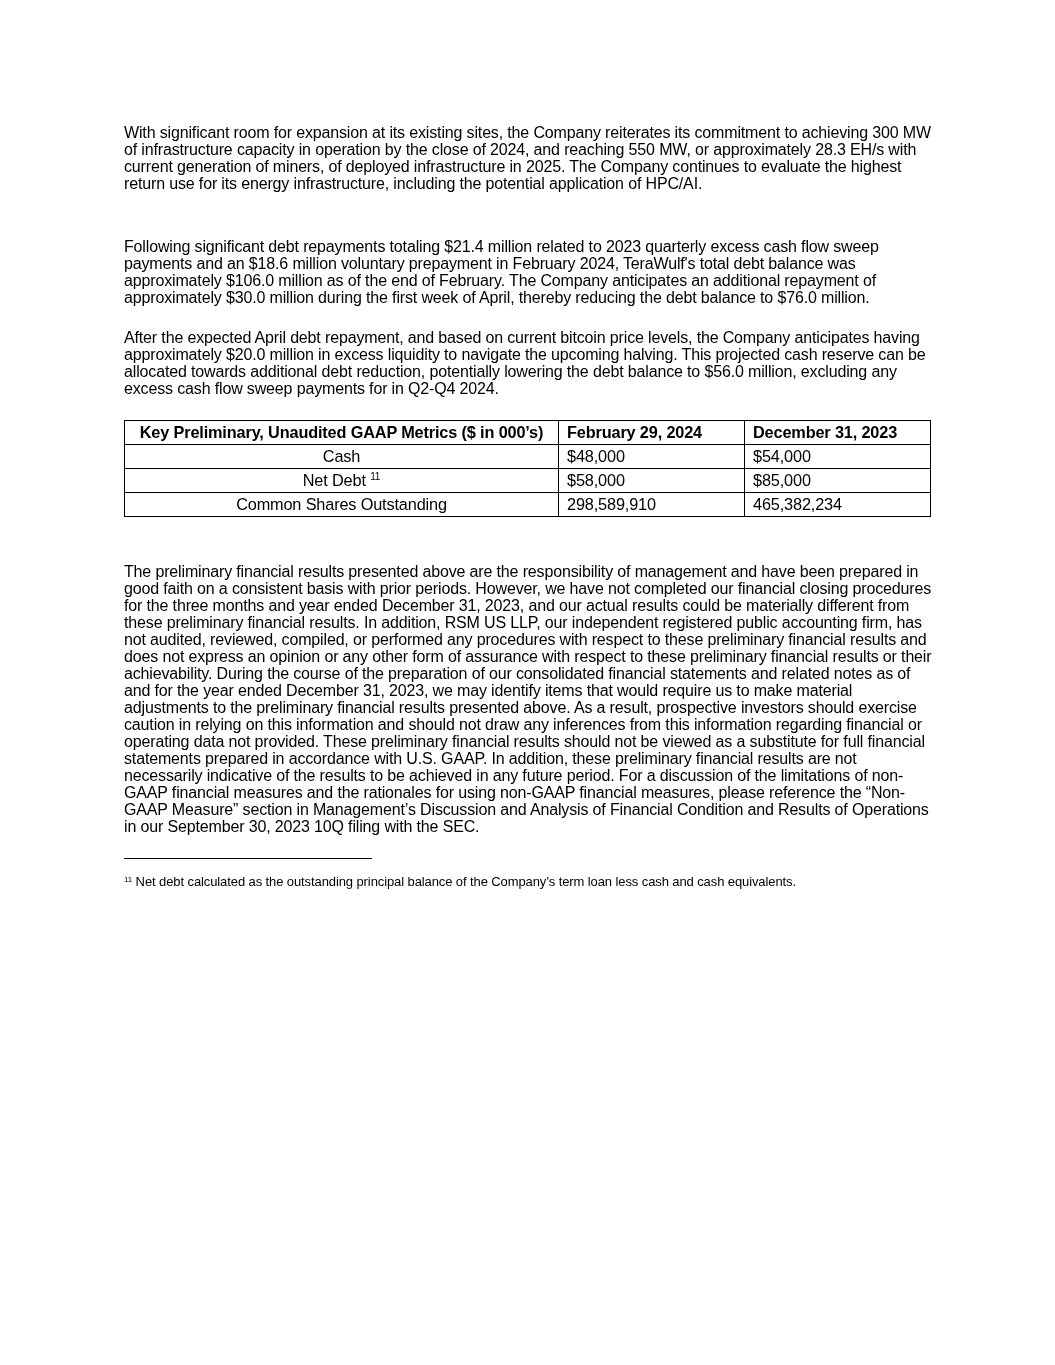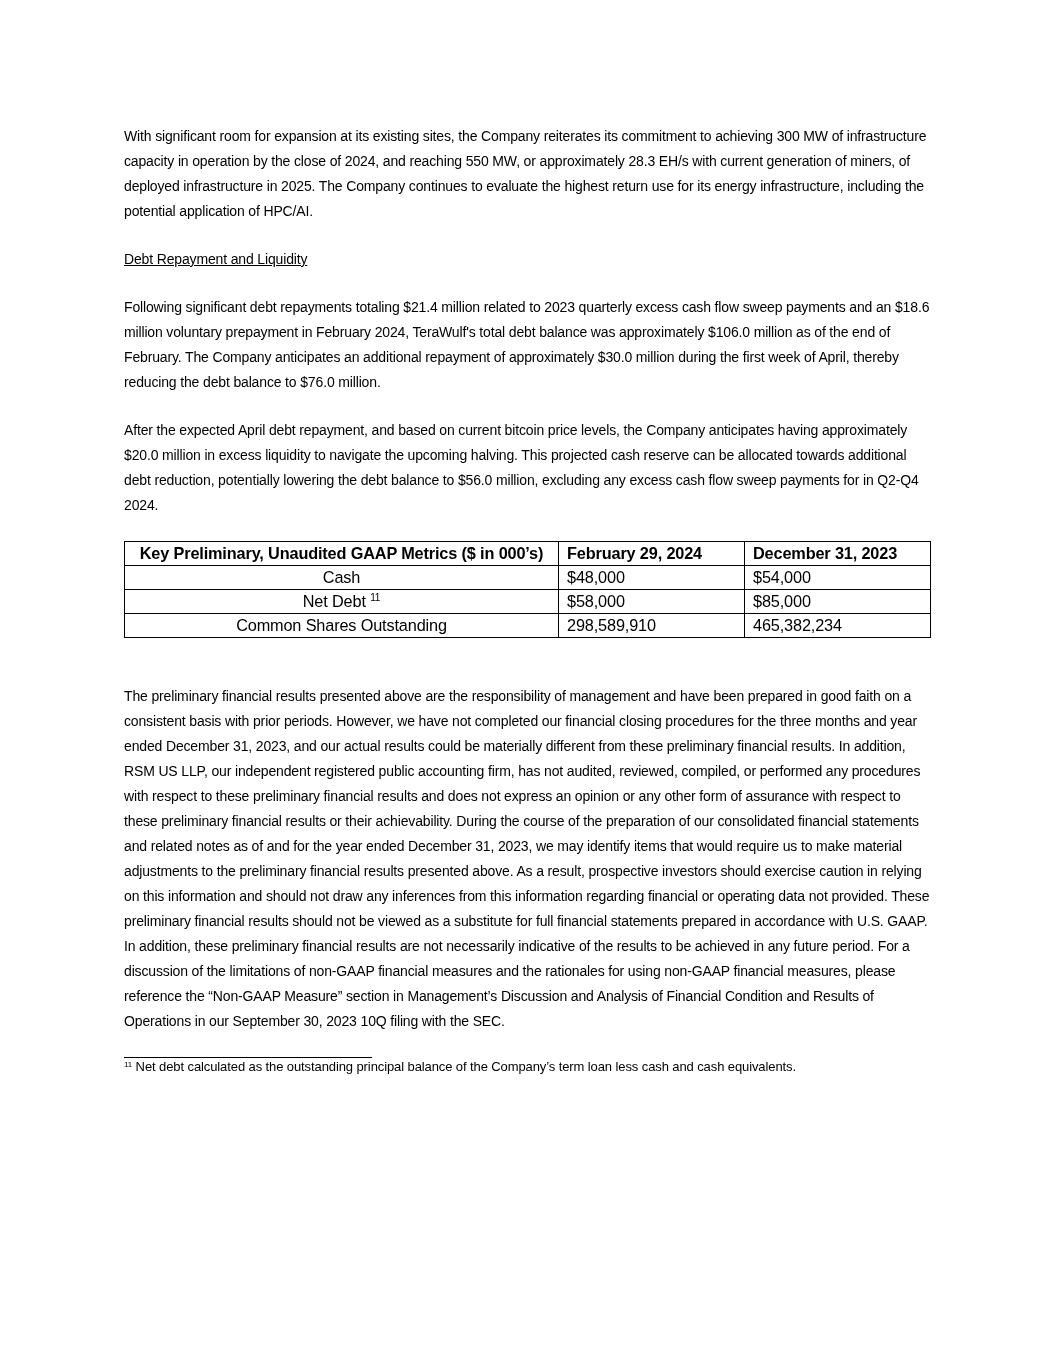--- a/index.html
+++ b/index.html
@@ -1,40 +1,39 @@
 <!DOCTYPE html>
 <html><head>
 <meta charset="utf-8">
 <style>
   html, body { margin: 0; padding: 0; background: #ffffff; }
   body { width: 1055px; height: 1365px; position: relative; overflow: hidden;
          font-family: "Liberation Sans", sans-serif; color: #000; }
   .page { position: absolute; left: 124px; top: 124px; width: 808px; }
-  p { margin: 0; font-size: 14px; line-height: 25px; letter-spacing: -0.15px; }
+  p { margin: 0; font-size: 16px; line-height: 17px; letter-spacing: -0.15px; }
   .gap { height: 23px; }
   .u { text-decoration: underline; }
   .b { font-weight: bold; }
   table { border-collapse: collapse; width: 807px; margin-top: 0; font-size: 16.3px; letter-spacing: -0.15px; }
   td, th { border: 1px solid #000; padding: 0 8px; height: 23px; line-height: 23px; }
   th { font-weight: bold; }
   td.l, th.l { text-align: center; width: 417px; }
   td.r, th.r { text-align: left; }
   th.c2, td.c2 { width: 169px; }
   sup { font-size: 10px; vertical-align: 6px; line-height: 0; }
   .rule { width: 248px; border-top: 1px solid #000; margin-top: 23px; }
-  .fn { font-size: 13px; line-height: 18px; margin-top: 0; letter-spacing: -0.1px; }
+  .fn { font-size: 13px; line-height: 18px; margin-top: 14px; letter-spacing: -0.1px; }
   .fn sup { font-size: 8px; vertical-align: 4px; }
 </style>
 </head>
 <body>
 
 <div class="page">
   <p>With significant room for expansion at its existing sites, the Company reiterates its commitment to achieving 300 MW of infrastructure capacity in operation by the close of 2024, and reaching 550 MW, or approximately 28.3 EH/s with current generation of miners, of deployed infrastructure in 2025. The Company continues to evaluate the highest return use for its energy infrastructure, including the potential application of HPC/AI.</p>
   <div class="gap"></div>
-  <p class="u">Debt Repayment and Liquidity</p>
   <div class="gap"></div>
   <p>Following significant debt repayments totaling $21.4 million related to 2023 quarterly excess cash flow sweep payments and an $18.6 million voluntary prepayment in February 2024, TeraWulf's total debt balance was approximately $106.0 million as of the end of February. The Company anticipates an additional repayment of approximately $30.0 million during the first week of April, thereby reducing the debt balance to $76.0 million.</p>
   <div class="gap"></div>
   <p>After the expected April debt repayment, and based on current bitcoin price levels, the Company anticipates having approximately $20.0 million in excess liquidity to navigate the upcoming halving. This projected cash reserve can be allocated towards additional debt reduction, potentially lowering the debt balance to $56.0 million, excluding any excess cash flow sweep payments for in Q2-Q4 2024.</p>
   <div class="gap"></div>
 
   <table>
     <thead>
       <tr>
         <th class="l">Key Preliminary, Unaudited GAAP Metrics ($ in 000’s)</th>

